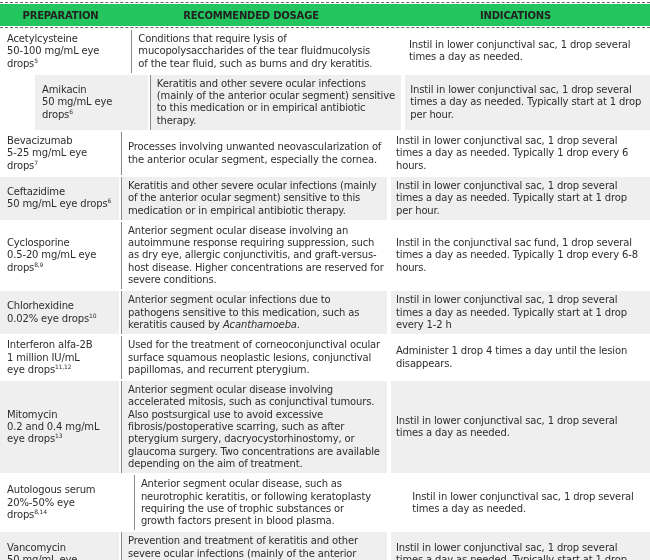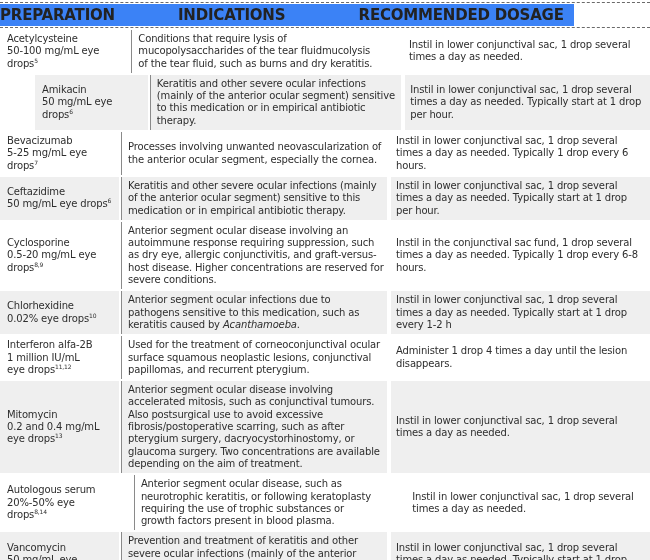--- a/index.html
+++ b/index.html
@@ -26,26 +26,26 @@
       height: 0;
       border-top: 1.5px dashed #6a6a6a;
     }
     .dash-top { top: 2px; }
     .dash-below-header { top: 27px; }
 
     .header {
       position: absolute;
       top: 4px;
       left: 0;
-      width: 574px;
+      width: 650px;
       height: 22px;
-      background: #3b82f6;
+      background: #22c55e;
       display: flex;
       align-items: center;
-      font-size: 15px;
+      font-size: 10px;
       font-weight: bold;
       letter-spacing: -0.2px;
       color: #222;
     }
     .header .hcell {
       text-align: center;
     }
     .hc-prep { width: 121px; }
     .hc-ind  { width: 269px; }
     .hc-dose { width: 260px; }
@@ -97,22 +97,22 @@
     .ital { font-style: italic; }
   </style>
 </head>
 <body>
 
 <div class="page">
   <div class="dash-rule dash-top"></div>
 
   <div class="header">
     <div class="hcell hc-prep">PREPARATION</div>
+    <div class="hcell hc-dose">RECOMMENDED DOSAGE</div>
     <div class="hcell hc-ind">INDICATIONS</div>
-    <div class="hcell hc-dose">RECOMMENDED DOSAGE</div>
   </div>
 
   <div class="dash-rule dash-below-header"></div>
 
   <div class="rows" id="rows">
       <div class="row plain" style="min-height: 34px; gap: 16px;">
     <div class="cell prep">
       <span class="prep-text">
         <span class="prep-name">Acetylcysteine</span>
         <span class="prep-conc">50-100 mg/mL eye drops<sup>5</sup></span>

